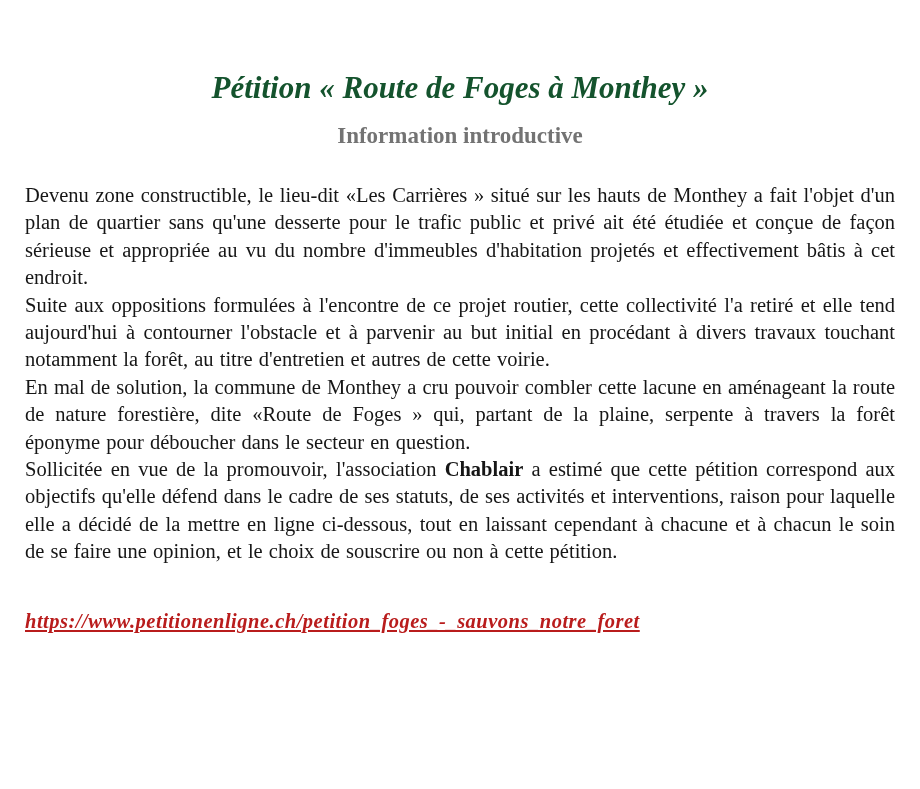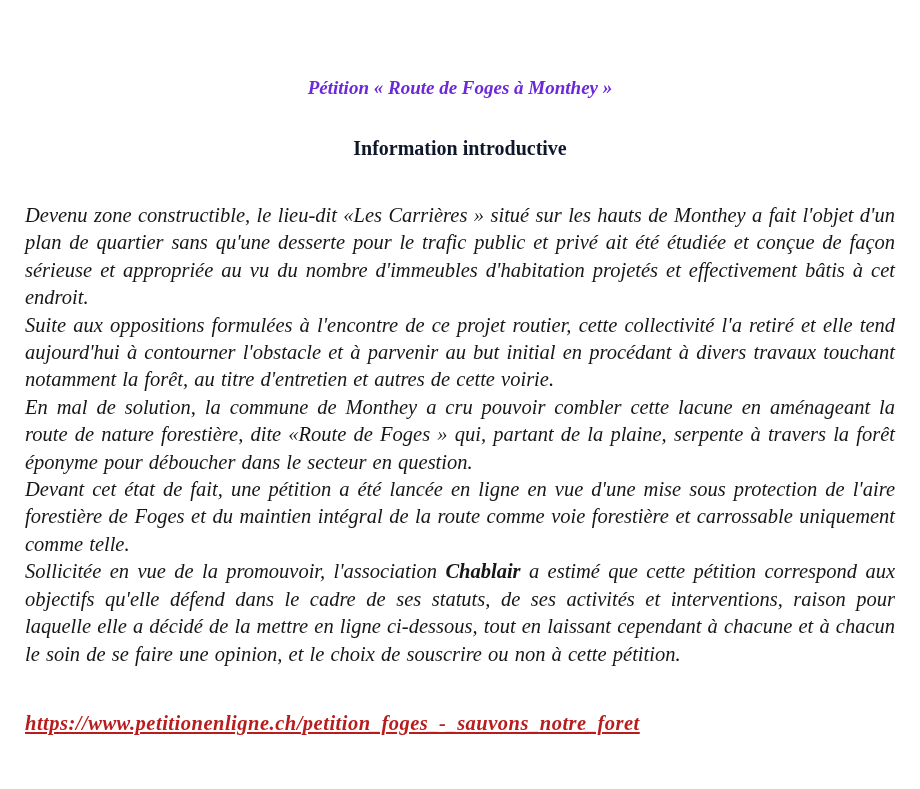--- a/index.html
+++ b/index.html
@@ -19,36 +19,35 @@
     color: #1a1a1a;
     box-sizing: border-box;
     padding: 0 25px;
   }
   .doc-title {
     margin: 72px 0 0 0;
     text-align: center;
     font-family: "Liberation Serif", "DejaVu Serif", serif;
     font-style: italic;
     font-weight: bold;
-    font-size: 19px;
+    font-size: 31px;
     line-height: 32px;
-    color: #6d28d9;
+    color: #14532d;
   }
   .doc-subtitle {
-    margin: 30px 0 0 0;
+    margin: 18px 0 0 0;
     text-align: center;
     font-family: "Liberation Serif", "DejaVu Serif", serif;
     font-weight: bold;
-    font-size: 20px;
+    font-size: 23px;
     line-height: 28px;
-    color: #0f172a;
+    color: #737373;
   }
   .body-text {
-    margin-top: 40px;
-    font-style: italic;
+    margin-top: 32px;
   }
   .body-text p {
     margin: 0;
     text-align: justify;
     font-size: 20.5px;
     line-height: 27.4px;
     color: #161616;
     word-spacing: 1px;
   }
   .link-row {
@@ -71,21 +70,20 @@
 <div class="page" style="background: rgb(255, 255, 255);">
 
   <h1 class="doc-title">Pétition « Route de Foges à Monthey »</h1>
 
   <h2 class="doc-subtitle">Information introductive</h2>
 
   <div class="body-text">
       <p><span>Devenu zone constructible, le lieu-dit «Les Carrières » situé sur les hauts de Monthey a fait l'objet d'un plan de quartier sans qu'une desserte pour le trafic public et privé ait été étudiée et conçue de façon sérieuse et appropriée au vu du nombre d'immeubles d'habitation projetés et effectivement bâtis à cet endroit.</span></p>
       <p><span>Suite aux oppositions formulées à l'encontre de ce projet routier, cette collectivité l'a retiré et elle tend aujourd'hui à contourner l'obstacle et à parvenir au but initial en procédant à divers travaux touchant notamment la forêt, au titre d'entretien et autres de cette voirie.</span></p>
       <p><span>En mal de solution, la commune de Monthey a cru pouvoir combler cette lacune en aménageant la route de nature forestière, dite «Route de Foges » qui, partant de la plaine, serpente à travers la forêt éponyme pour déboucher dans le secteur en question.</span></p>
-      <p><span>Devant cet état de fait, une pétition a été lancée en ligne en vue d'une mise sous protection de l'aire forestière de Foges et du maintien intégral de la route comme voie forestière et carrossable uniquement comme telle.</span></p>
       <p><span>Sollicitée en vue de la promouvoir, l'association </span><b>Chablair</b><span> a estimé que cette pétition correspond aux objectifs qu'elle défend dans le cadre de ses statuts, de ses activités et interventions, raison pour laquelle elle a décidé de la mettre en ligne ci-dessous, tout en laissant cependant à chacune et à chacun le soin de se faire une opinion, et le choix de souscrire ou non à cette pétition.</span></p>
     </div>
 
   <div class="link-row">
     <a class="petition-link" style="color: #b91c1c;">https://www.petitionenligne.ch/petition_foges_-_sauvons_notre_foret</a>
   </div>
 
 </div>
 
 </body></html>

